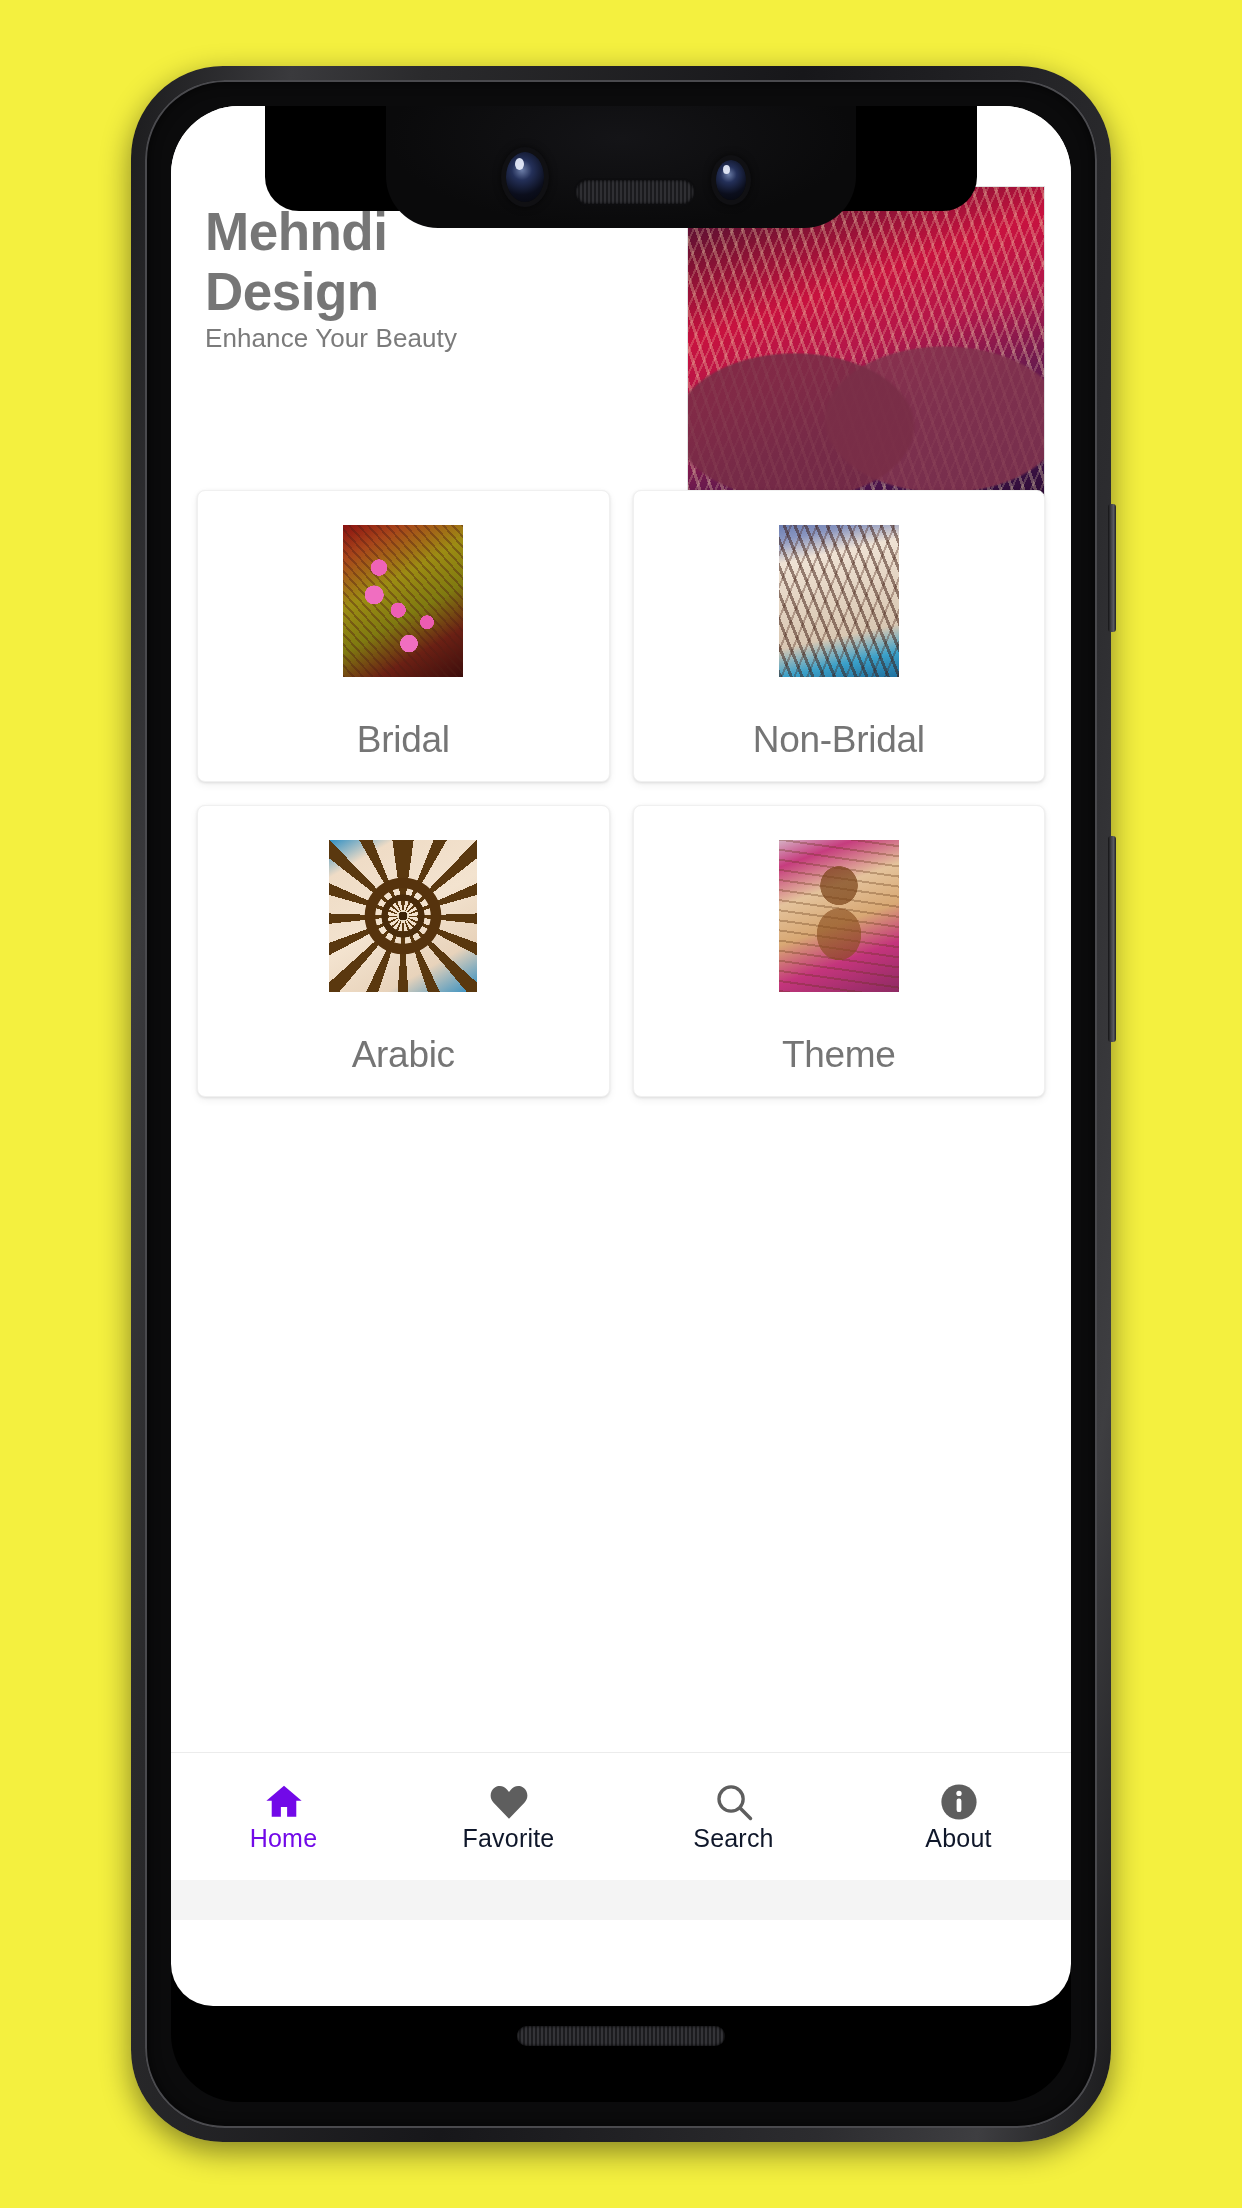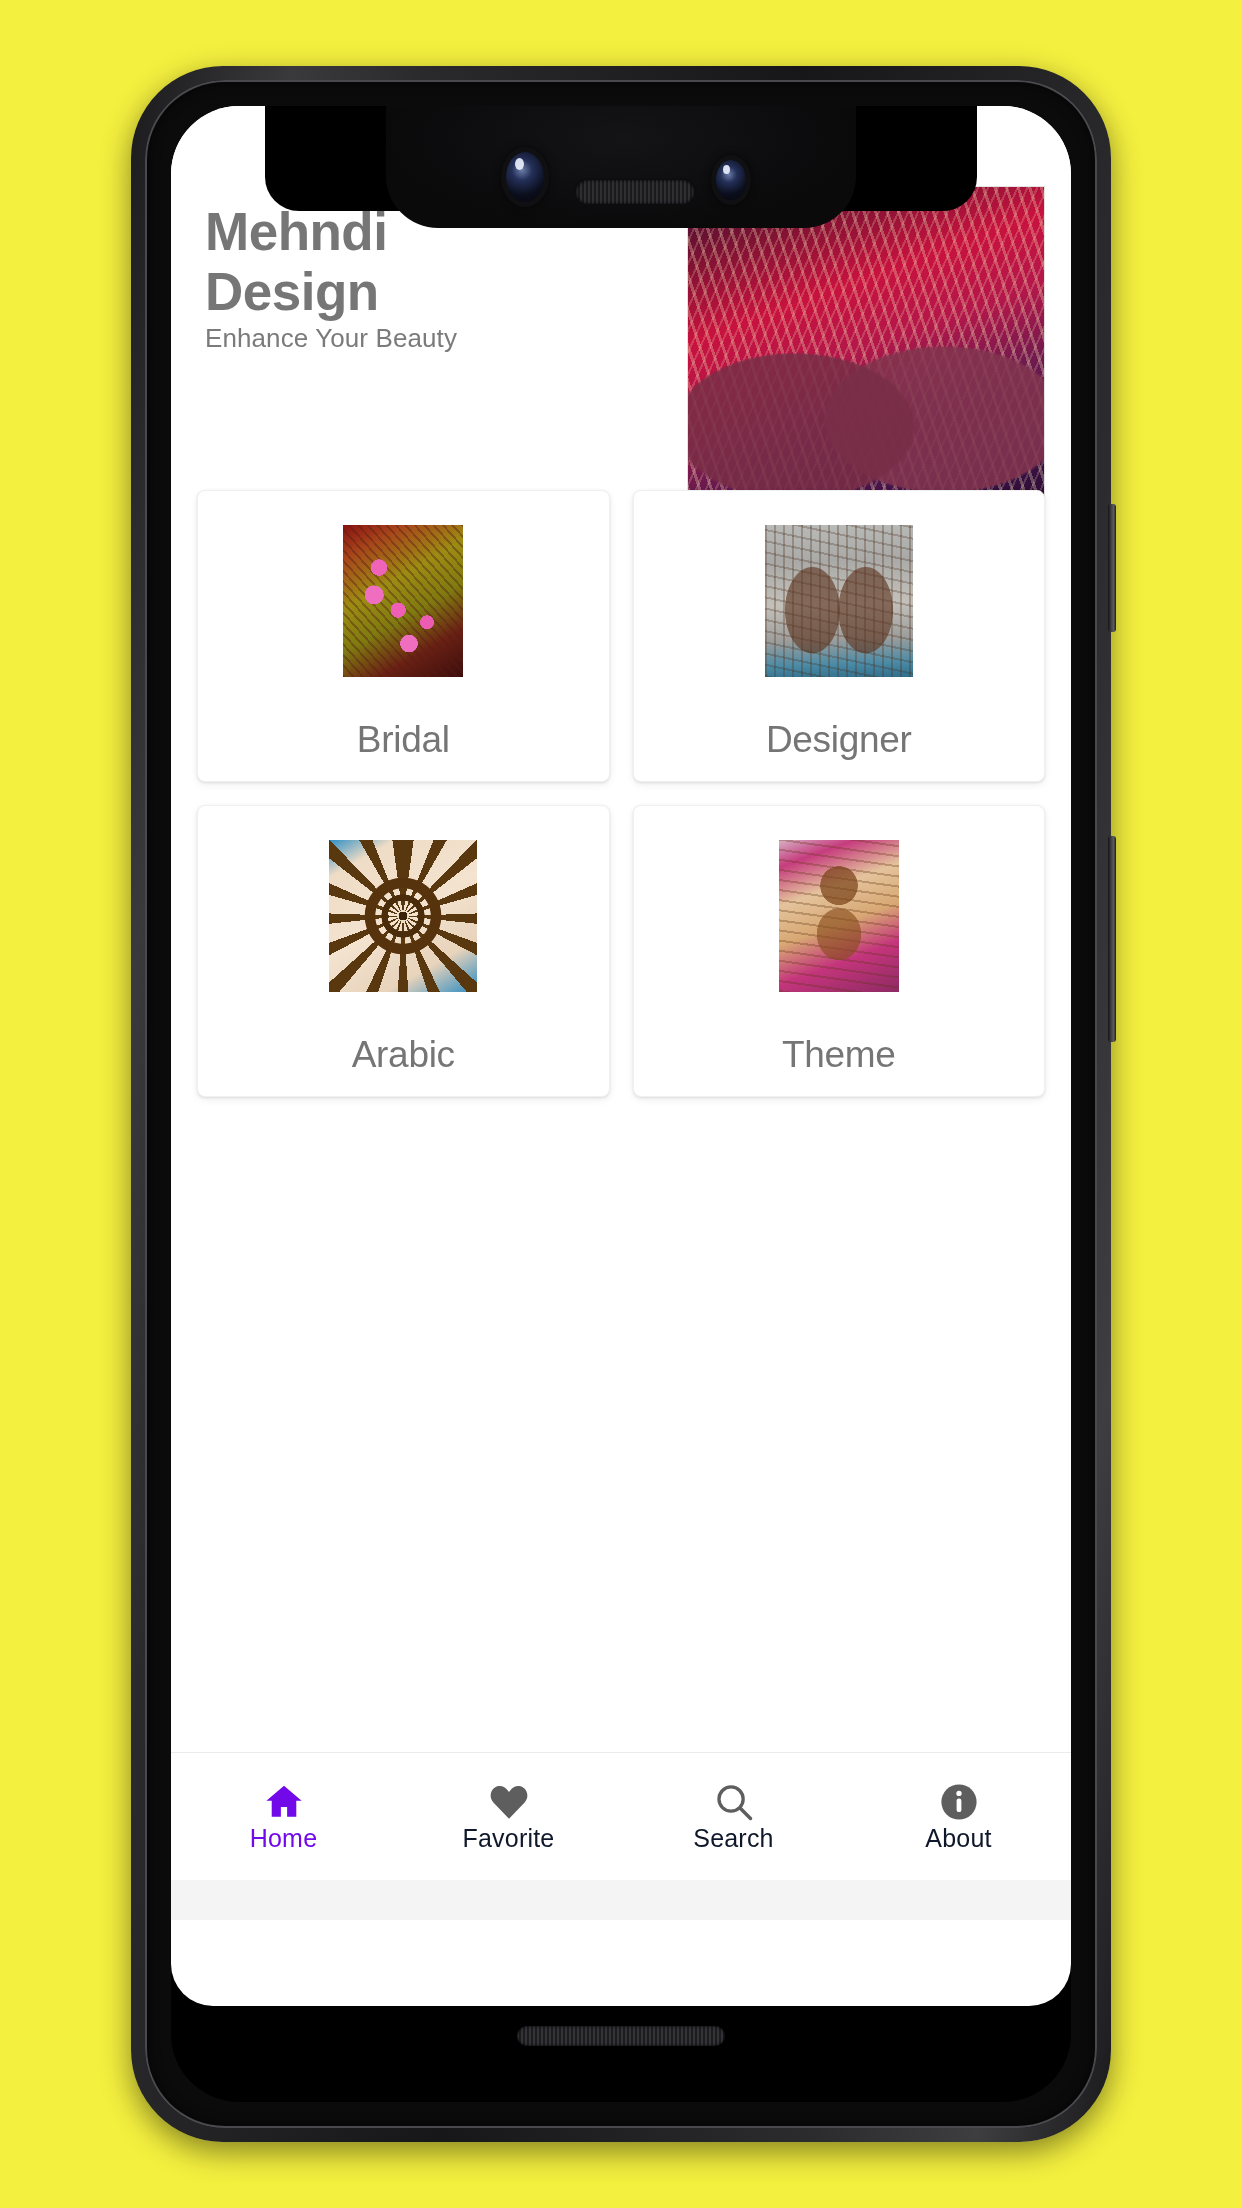--- a/index.html
+++ b/index.html
@@ -334,27 +334,27 @@
 
           <div id="category-grid">
 
             <div class="cat-card">
               <div class="cat-thumb">
                 <div class="art-bridal-thumb" style="position:absolute;inset:0;"></div>
               </div>
               <div class="cat-label">Bridal</div>
             </div>
 
-
             <div class="cat-card">
-              <div class="cat-thumb wide">
-                <div class="art-designer" style="position:absolute;inset:0;"></div>
+              <div class="cat-thumb">
+                <div class="art-nonbridal" style="position:absolute;inset:0;"></div>
               </div>
-              <div class="cat-label">Designer</div>
-            </div>
+              <div class="cat-label">Non-Bridal</div>
+            </div>
+
 
 
             <div class="cat-card">
               <div class="cat-thumb wide">
                 <div class="art-arabic" style="position:absolute;inset:0;"></div>
               </div>
               <div class="cat-label">Arabic</div>
             </div>
 
             <div class="cat-card">

